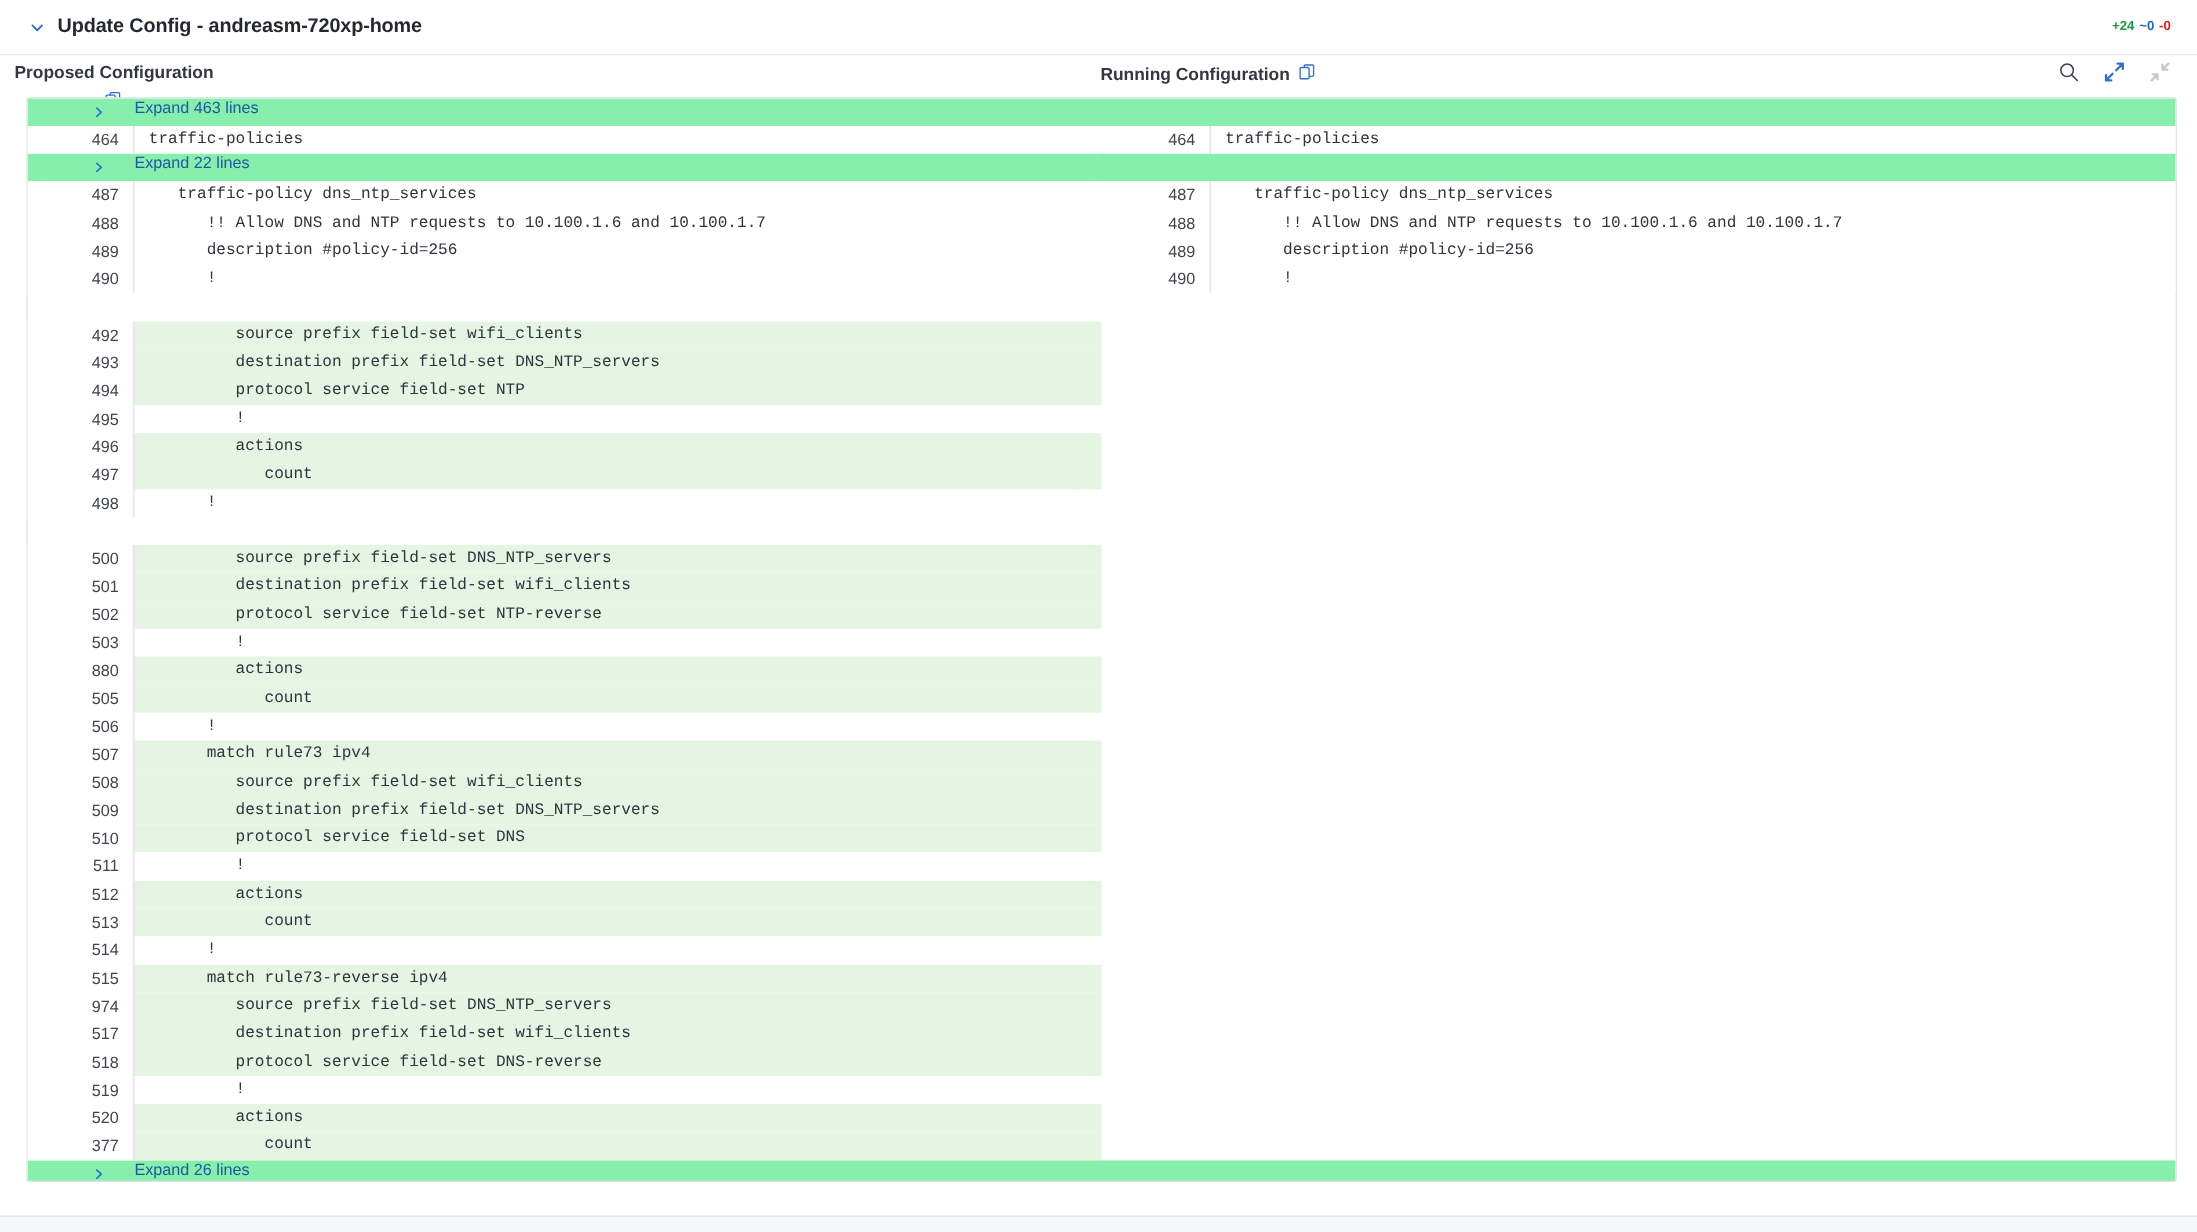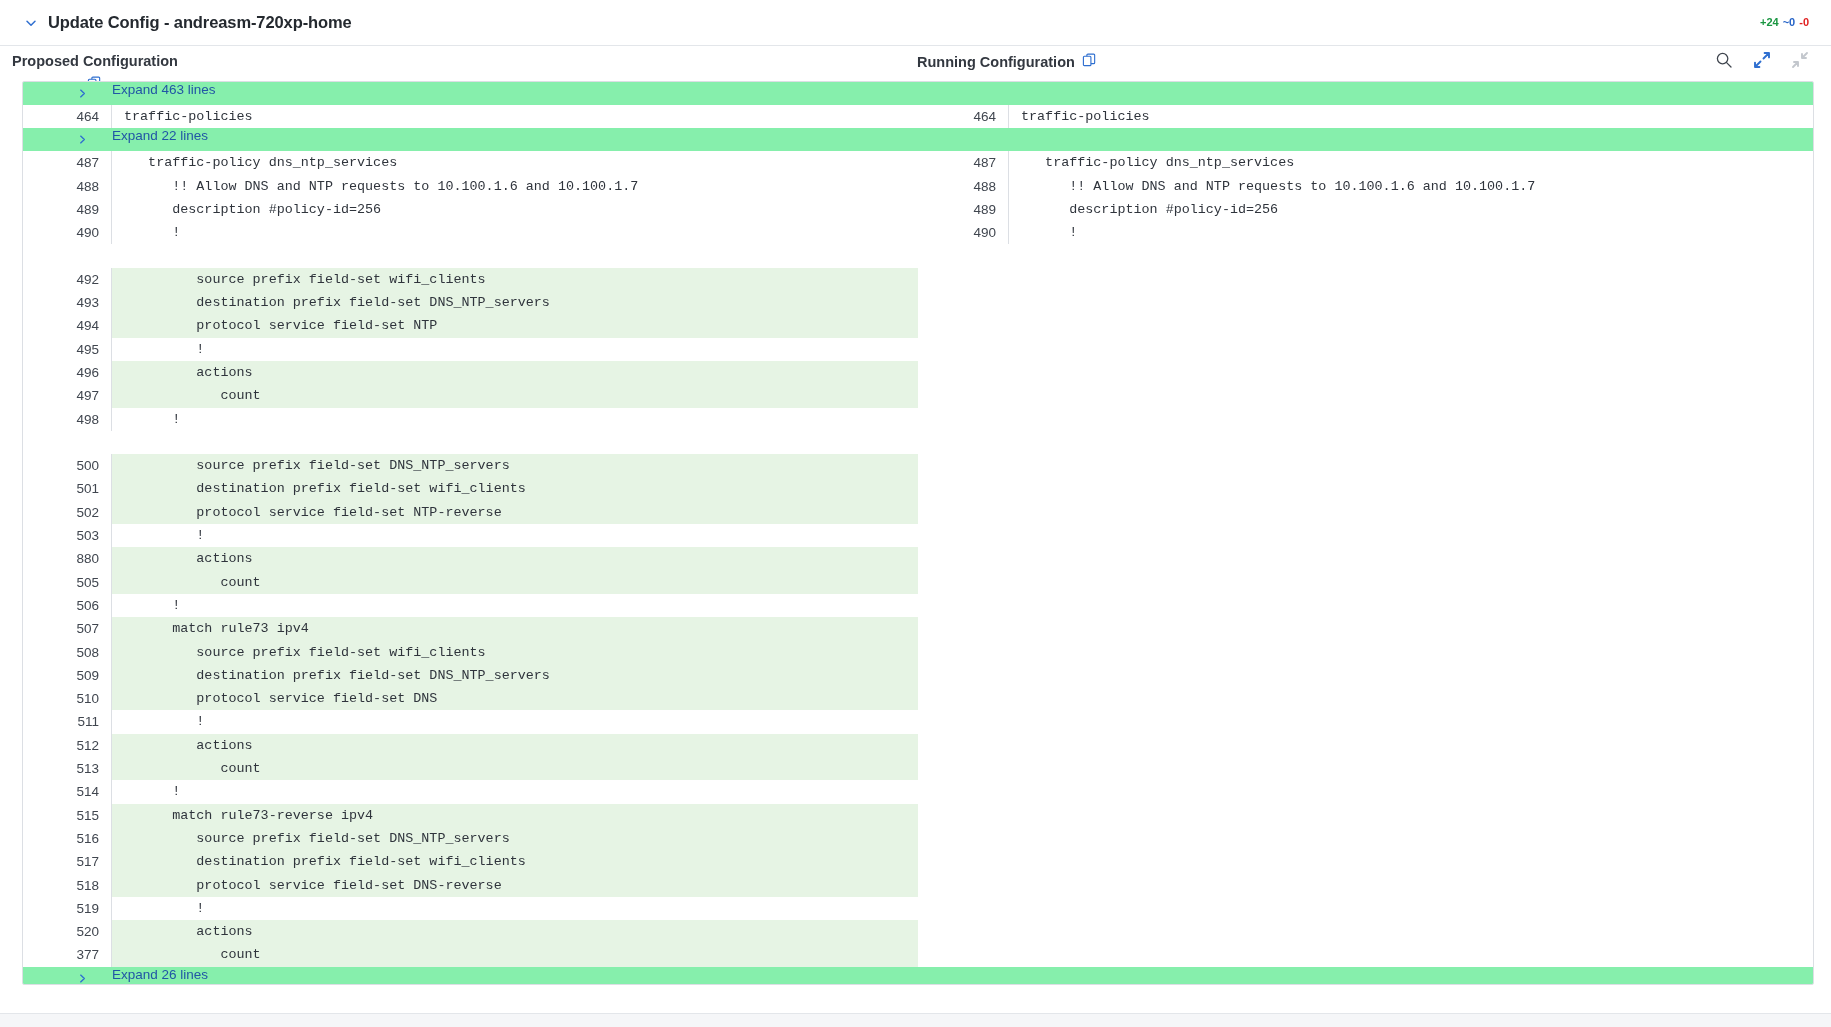--- a/index.html
+++ b/index.html
@@ -578,21 +578,21 @@
             <div class="code added">      match rule73-reverse ipv4</div>
           </div>
           <div class="pane-gap"></div>
           <div class="side right">
             <div class="ln"></div>
             <div class="code empty"></div>
           </div>
         </div>
         <div class="code-row">
           <div class="side left">
-            <div class="ln">516</div>
+            <div class="ln">974</div>
             <div class="code added">         source prefix field-set DNS_NTP_servers</div>
           </div>
           <div class="pane-gap"></div>
           <div class="side right">
             <div class="ln"></div>
             <div class="code empty"></div>
           </div>
         </div>
         <div class="code-row">
           <div class="side left">

